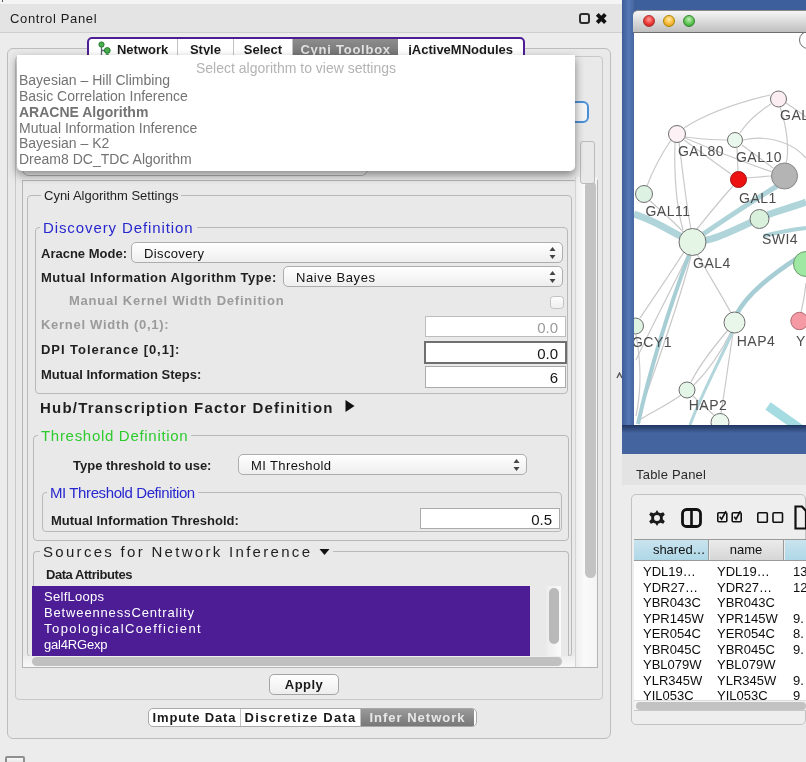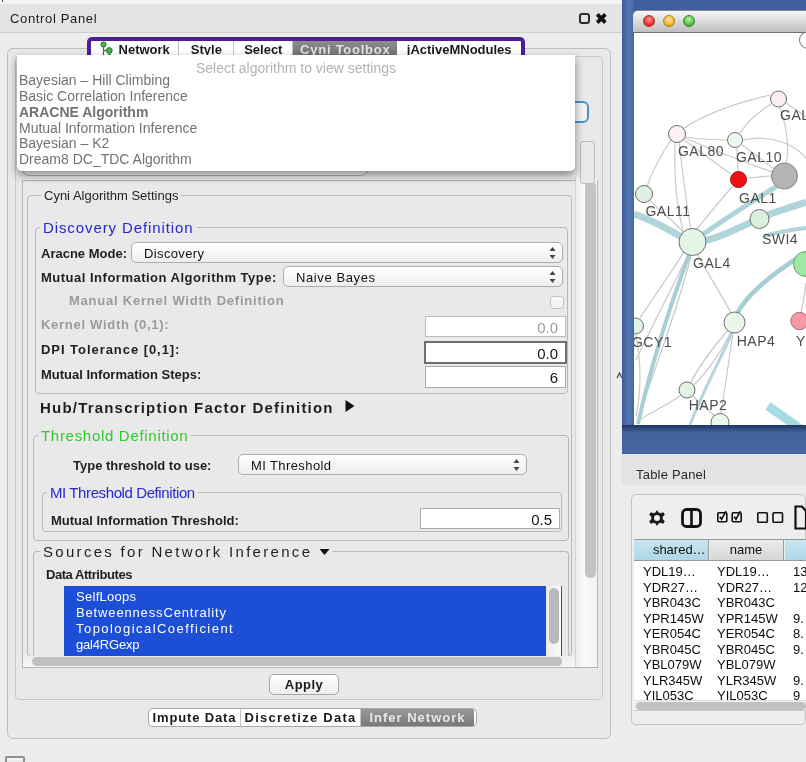--- a/index.html
+++ b/index.html
@@ -14,21 +14,21 @@
 #btn-float { position:absolute; left:579px; top:13px; width:11px; height:11px;
   border:2px solid #2c2c2c; border-radius:3px; }
 #btn-close { position:absolute; left:595px; top:10px; font-size:15px; font-weight:bold; color:#111; }
 
 #panel { position:absolute; left:7px; top:48px; width:604px; height:691px;
   background:#e9e9e9; border:1px solid #bdbdbd; border-radius:6px; }
 #ipanel { position:absolute; left:15px; top:56px; width:588px; height:644px;
   background:#e9e9e9; border:1px solid #c8c8c8; border-radius:4px; }
 
 #toptabs { position:absolute; left:87px; top:37px; width:438px; height:25px;
-  background:#ffffff; border:4px solid #4c1d95; border-radius:5px; display:flex;
+  background:#ffffff; border:2px solid #4c1d95; border-radius:5px; display:flex;
   font-size:13px; font-weight:bold; color:#1a1a1a; z-index:5; overflow:hidden; }
 #toptabs .seg { display:flex; align-items:center; justify-content:center; height:100%;
   border-right:1px solid #c3c3c3; }
 #toptabs .seg:last-child { border-right:none; }
 #toptabs .seg.s-cyni { letter-spacing:0.75px; }
 #toptabs .sel { background:linear-gradient(#8d8d8d,#6e6e6e); color:#e3e3e3; border-right:none; }
 
 #spane { position:absolute; left:22px; top:180px; width:576px; height:488px;
   border:1px solid #b5b5b5; background:#e9e9e9; }
 #vsb { position:absolute; left:575px; top:177px; width:22px; height:490px;
@@ -51,21 +51,21 @@
 .combo .ar { position:absolute; right:5px; top:3px; width:9px; height:14px; }
 
 .fld { position:absolute; background:#ffffff; border:1px solid #ababab;
   font-size:15px; color:#151515; text-align:right; padding:2px 7px 0 0; }
 .fld.gray { color:#9a9a9a; border-color:#bdbdbd; }
 .fld.focus { border:2px solid #6f6f6f; }
 
 #chk { position:absolute; left:550px; top:296px; width:14px; height:13px;
   background:linear-gradient(#fdfdfd,#eeeeee); border:1px solid #c2c2c2; border-radius:3.5px; }
 
-#dlist { position:absolute; left:64px; top:586px; width:498px; height:71px; background:#1d4ed8; padding-top:3px; }
+#dlist { position:absolute; left:32px; top:586px; width:498px; height:71px; background:#4c1d95; padding-top:3px; }
 #dlist div { font-size:13px; color:#ffffff; padding-left:12px; height:16px; line-height:16px; }
 #lsb { position:absolute; left:546px; top:586px; width:15px; height:71px;
   background:linear-gradient(90deg,#ececec,#fbfbfb); }
 #lsb .th { position:absolute; left:3px; top:2px; width:10px; height:56px; background:#b9b9b9; border-radius:5px; }
 
 #hsb { position:absolute; left:23px; top:656px; width:552px; height:11px;
   background:linear-gradient(#ededed,#f8f8f8); }
 #hsb .th { position:absolute; left:9px; top:1px; width:530px; height:9px; background:#c0c0c0; border-radius:5px; }
 
 #popup { position:absolute; left:17px; top:55px; width:558px; height:116px; background:#ffffff;

